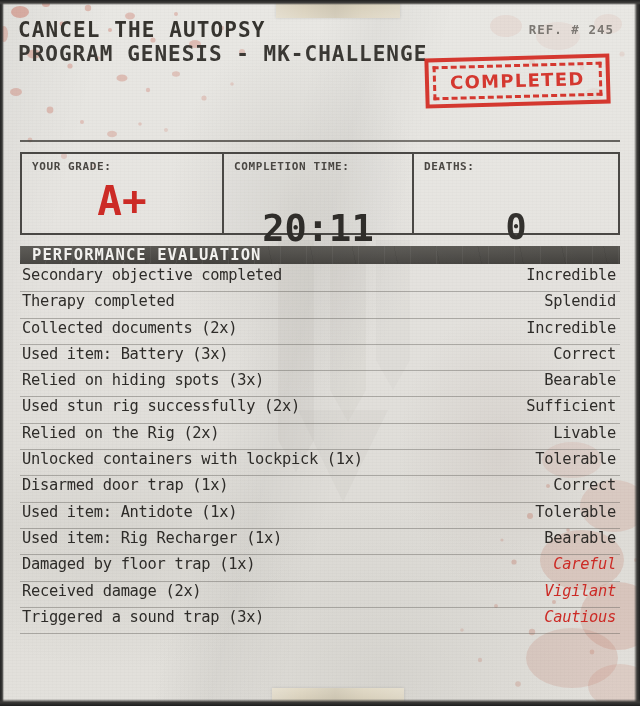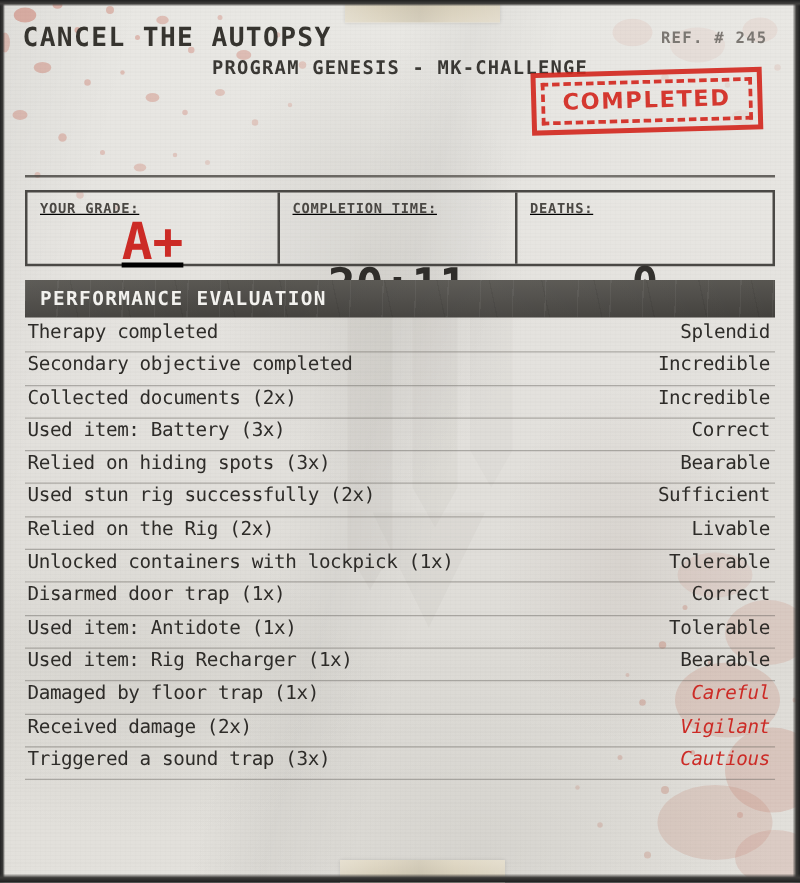--- a/index.html
+++ b/index.html
@@ -91,26 +91,25 @@
   .title-main {
     font-family: "DejaVu Sans Mono", monospace;
     font-size: 21px;
     font-weight: bold;
     letter-spacing: 1.1px;
     line-height: 25px;
     color: #36342f;
   }
   .title-sub {
     font-family: "DejaVu Sans Mono", monospace;
-    font-size: 15px;
+    font-size: 21px;
     font-weight: bold;
     letter-spacing: 1.0px;
     line-height: 23px;
     color: #3a3834;
-    text-align: center;
   }
 
   .ref {
     position: absolute;
     right: 8px; top: 22px;
     font-family: "DejaVu Sans Mono", monospace;
     font-size: 12.5px;
     letter-spacing: 1px;
     color: #7b7772;
     font-weight: bold;
@@ -145,24 +144,23 @@
     height: 2px;
     margin: 0 2px 10px 2px;
     background: linear-gradient(90deg, #4b4945 0%, #56534e 40%, #6a6762 72%, #4f4c48 100%);
     opacity: 0.85;
   }
 
   
   .stats {
     display: flex;
     border: 2px solid #4a4845;
-    height: 61px;
+    height: 83px;
     margin: 0 2px;
     background: rgba(255,255,255,0.05);
-    text-decoration: underline;
   }
   .stat {
     position: relative;
     padding: 6px 10px 0 10px;
     display: flex;
     flex-direction: column;
   }
   .stat + .stat { border-left: 2px solid #4a4845; gap: 37px; }
   .stat-grade { width: 200px; }
   .stat-time  { width: 190px; }
@@ -184,26 +182,25 @@
     font-weight: bold;
     line-height: 1;
   }
   .grade-value { font-size: 41px; color: #cc2b26; padding-bottom: 4px; letter-spacing: 0px; }
   .time-value  { font-size: 37px; color: #2f2d2a; letter-spacing: 0px; padding-bottom: 20px; }
   .death-value { font-size: 35px; color: #33312e; padding-bottom: 4px; }
 
   
   .section-bar {
     margin: 11px 2px 0 2px;
-    height: 30px;
+    height: 18px;
     background:
       linear-gradient(90deg, rgba(255,255,255,0.05) 0%, rgba(255,255,255,0.015) 30%, rgba(255,255,255,0.05) 62%, rgba(255,255,255,0.01) 100%),
       linear-gradient(180deg, #56544f 0%, #4b4945 50%, #403e3a 100%);
     display: flex;
-    align-items: center;
     padding-left: 12px;
     position: relative;
     overflow: hidden;
   }
   .section-bar::after {
     content:"";
     position:absolute; inset:0;
     background:
       repeating-linear-gradient(92deg, rgba(255,255,255,0.05) 0px, rgba(255,255,255,0.05) 1px, rgba(255,255,255,0) 1px, rgba(255,255,255,0) 26px),
       repeating-linear-gradient(78deg, rgba(0,0,0,0.06) 0px, rgba(0,0,0,0.06) 1px, rgba(0,0,0,0) 1px, rgba(0,0,0,0) 41px);
@@ -360,26 +357,26 @@
         <div class="stat-value death-value">0</div>
       </div>
     </div>
 
     <div class="section-bar">
       <div class="section-title">PERFORMANCE EVALUATION</div>
     </div>
 
     <div class="eval-list">
         <div class="eval-row">
+          <span class="eval-label">Secondary objective completed</span>
+          <span class="eval-value">Incredible</span>
+        </div>
+        <div class="eval-row">
           <span class="eval-label">Therapy completed</span>
           <span class="eval-value">Splendid</span>
-        </div>
-        <div class="eval-row">
-          <span class="eval-label">Secondary objective completed</span>
-          <span class="eval-value">Incredible</span>
         </div>
         <div class="eval-row">
           <span class="eval-label">Collected documents (2x)</span>
           <span class="eval-value">Incredible</span>
         </div>
         <div class="eval-row">
           <span class="eval-label">Used item: Battery (3x)</span>
           <span class="eval-value">Correct</span>
         </div>
         <div class="eval-row">

